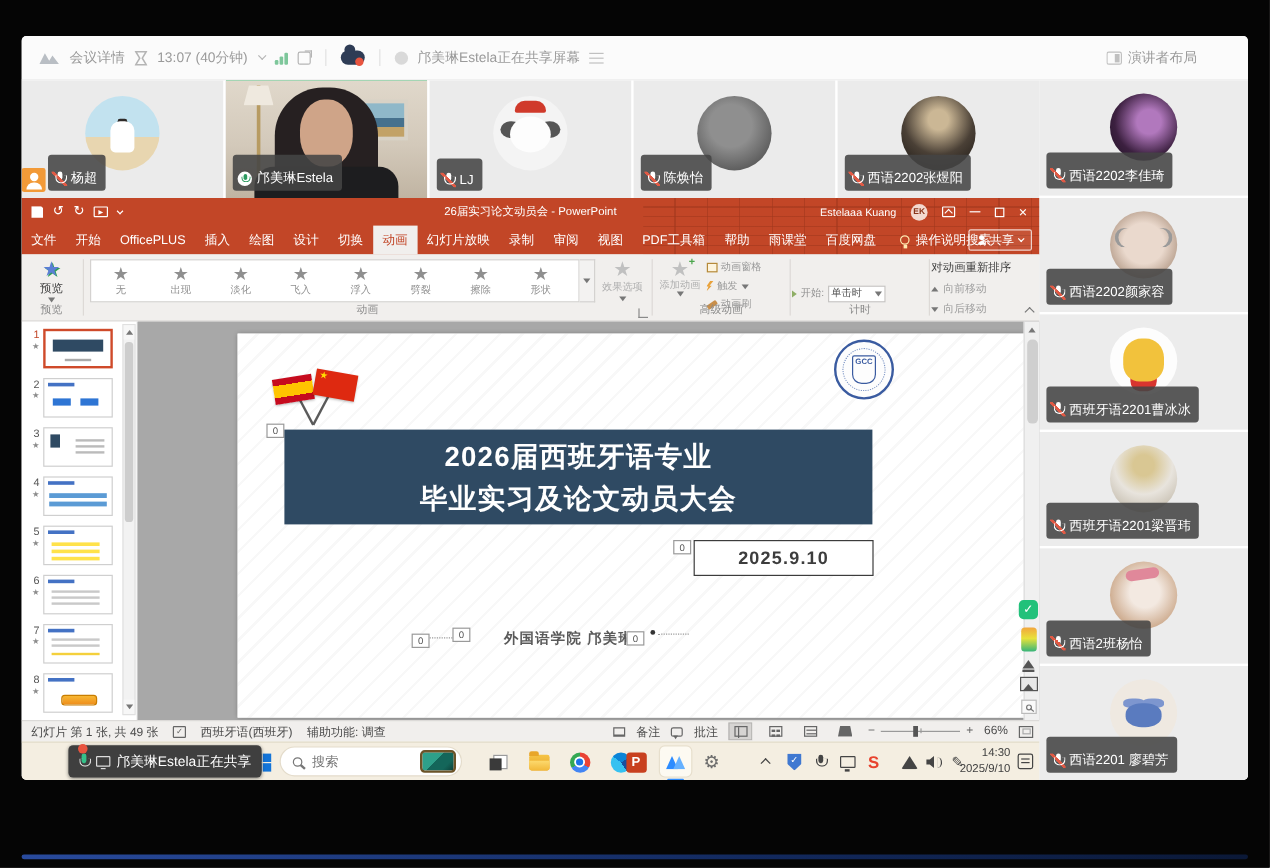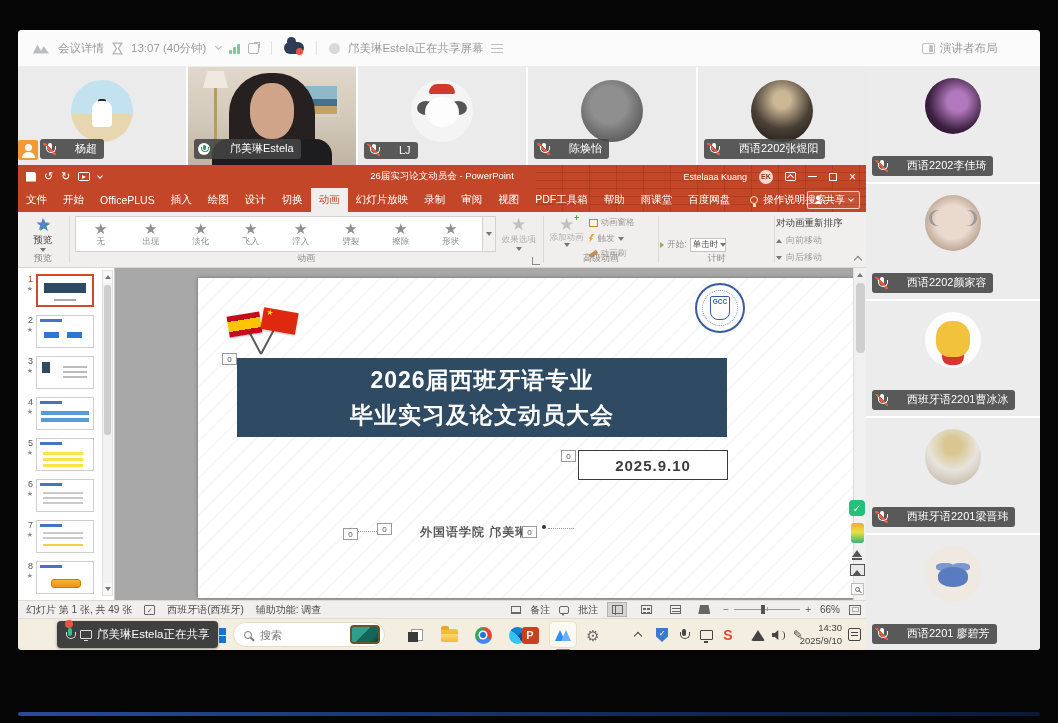--- a/index.html
+++ b/index.html
@@ -27,21 +27,21 @@
   .layico::after{content:"";position:absolute;right:1px;top:1px;width:4px;height:7px;background:#c0c0c0;}
 
   
   .strip{position:absolute;left:0;top:37px;width:848px;height:98px;display:flex;gap:2px;background:#fff;}
   .strip .tile{flex:1;position:relative;background:#ebebeb;overflow:hidden;}
   .rightcol{position:absolute;left:848px;top:37px;width:174px;height:583px;display:flex;flex-direction:column;gap:2px;background:#fff;}
   .rightcol .tile{flex:1;position:relative;background:#ececec;overflow:hidden;}
   .avatar{position:absolute;left:50%;transform:translateX(-50%);border-radius:50%;}
   .strip .avatar{top:13px;width:62px;height:62px;}
   .rightcol .avatar{top:11px;width:56px;height:56px;}
-  .badge{position:absolute;left:6px;bottom:6px;display:inline-flex;align-items:center;gap:20px;background:rgba(68,68,68,.88);color:#fff;font-size:11px;padding:2px 7px 3px 4px;border-radius:3px;white-space:nowrap;max-width:94%;}
+  .badge{position:absolute;left:6px;bottom:6px;display:inline-flex;align-items:center;gap:4px;background:rgba(68,68,68,.88);color:#fff;font-size:11px;padding:12px 7px 3px 4px;border-radius:3px;white-space:nowrap;max-width:94%;}
   .mic{position:relative;width:11px;height:12px;flex:0 0 auto;}
   .mic::before{content:"";position:absolute;left:3.5px;top:0;width:4px;height:7px;background:#fff;border-radius:2px;}
   .mic::after{content:"";position:absolute;left:1.5px;top:3px;width:8px;height:6px;border:1px solid #fff;border-top:none;border-radius:0 0 8px 8px;}
   .mic .slash{position:absolute;left:-1px;top:0;width:13px;height:12px;background:linear-gradient(45deg,transparent 44%,#e05a45 44%,#e05a45 58%,transparent 58%);}
   .miclive{width:12px;height:12px;border-radius:50%;background:#fff;position:relative;flex:0 0 auto;}
   .miclive::before{content:"";position:absolute;left:4.5px;top:2px;width:3px;height:5px;background:#2c9a5f;border-radius:1.5px;}
   .miclive::after{content:"";position:absolute;left:3px;top:4px;width:6px;height:4.5px;border:1px solid #2c9a5f;border-top:none;border-radius:0 0 6px 6px;}
   .hosticon{position:absolute;left:0;bottom:5px;width:20px;height:20px;background:#f29a38;border-radius:2px;}
   .hosticon::before{content:"";position:absolute;left:6.5px;top:3.5px;width:7px;height:7px;background:#fff;border-radius:50%;}
   .hosticon::after{content:"";position:absolute;left:3.5px;bottom:2px;width:13px;height:6px;background:#fff;border-radius:6px 6px 0 0;}
@@ -397,20 +397,29 @@
     <div class="tile">
       <div class="avatar av-liang"></div>
       <div class="badge">
             <span class="mic">
               <span class="slash"></span>
             </span>
             <span>西班牙语2201梁晋玮</span>
           </div>
     </div>
     <div class="tile">
+      <div class="avatar av-yangyi"></div>
+      <div class="badge">
+            <span class="mic">
+              <span class="slash"></span>
+            </span>
+            <span>西语2班杨怡</span>
+          </div>
+    </div>
+    <div class="tile">
       <div class="avatar av-liao"></div>
       <div class="badge">
             <span class="mic">
               <span class="slash"></span>
             </span>
             <span>西语2201 廖碧芳</span>
           </div>
     </div>
   </div>
 
@@ -542,21 +551,21 @@
                 <span>动画刷</span>
               </div>
         </div>
         <div class="glabel">高级动画</div>
       </div>
       <div class="rsep"></div>
       <div class="rsec timing">
         <div class="trow">
           <span class="ptri"></span>
           <span>开始:</span>
-          <span class="combo" style="width:36px">
+          <span class="combo" style="width:48px">
                 <span>单击时</span>
                 <span class="dtri" style="margin-left:auto"></span>
               </span>
         </div>
         <div class="trow">
           <span class="clockico"></span>
           <span>持续时间:</span>
           <span class="combo dis">
                 <span class="spin">
                   <span class="utri"></span>

